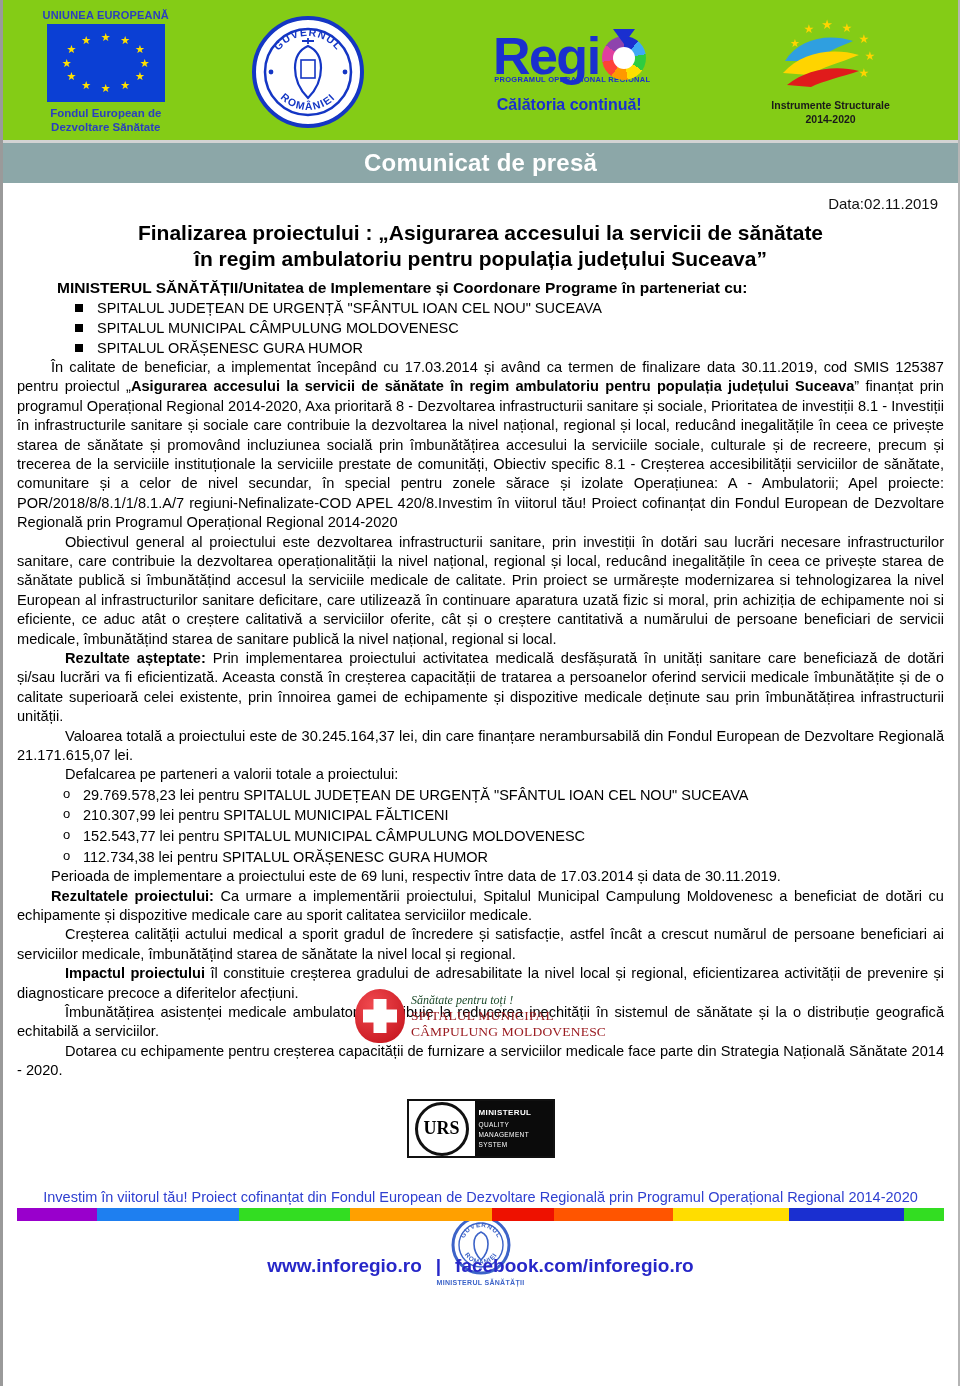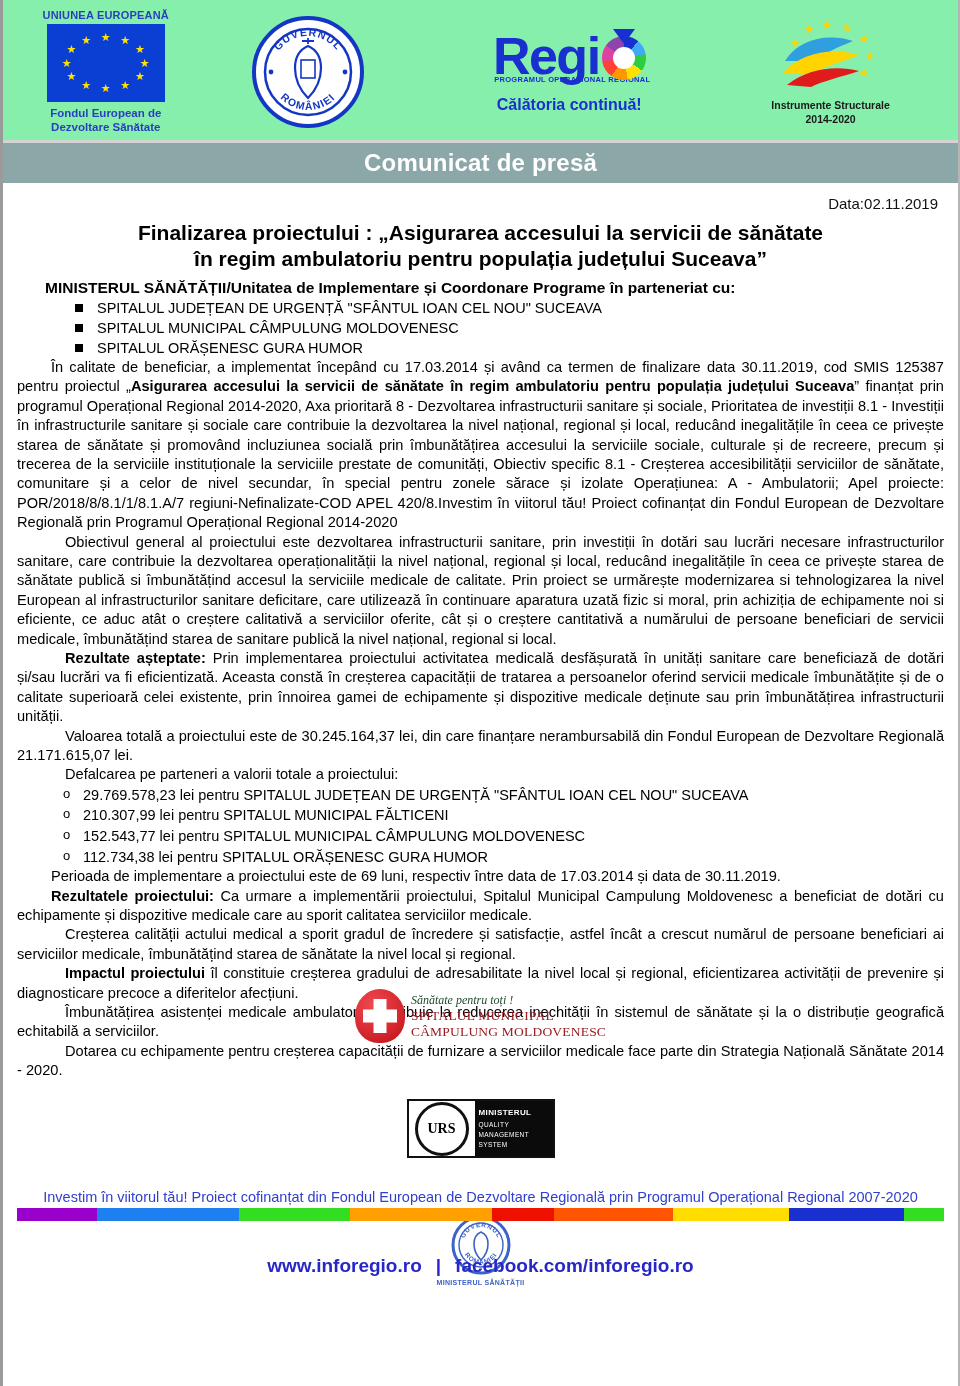--- a/index.html
+++ b/index.html
@@ -18,21 +18,21 @@
     overflow: hidden;
     border-left: 3px solid #9a9a9a;
     border-right: 2px solid #b5b5b5;
   }
 
   
   .logo-bar {
     height: 143px;
     display: flex;
     align-items: center;
-    background: #86efac;
+    background: #84cc16;
     padding: 0 14px;
     position: relative;
   }
   .logo-bar::after{
     content:"";
     position:absolute; left:0; right:0; bottom:0; height:3px;
     background:#d3d3d3;
   }
   .logo-slot { display: flex; flex-direction: column; align-items: center; justify-content: center; }
   .slot-eu { width: 180px; }
@@ -102,21 +102,21 @@
 
   
   .body-area { padding: 8px 14px 0 14px; }
   .date-line { text-align: right; font-size: 15px; color:#111; padding-right: 6px; margin-top:4px; }
 
   .doc-title {
     text-align: center; font-size: 21px; font-weight: bold; line-height: 1.26;
     margin: 8px 0 6px 0; color: #000;
   }
 
-  .ministry-line { font-size: 15.5px; font-weight: bold; margin-left: 28px; }
+  .ministry-line { font-size: 15.5px; font-weight: bold; margin-left: 40px; }
   ul.partners {
     list-style: none; margin: 1px 0 0 0; padding: 0 0 0 58px;
   }
   ul.partners li {
     font-size: 14.5px; line-height: 1.38; position: relative; padding-left: 22px;
   }
   ul.partners li::before {
     content:""; position:absolute; left:0; top:6px; width:8px; height:8px; background:#000;
   }
 
@@ -153,21 +153,21 @@
   .spital-txt-1 { font-family:"Liberation Serif", serif; font-style:italic; font-size:12px; color:#1c4a2a; }
   .spital-txt-2 { font-family:"Liberation Serif", serif; font-weight:normal; font-size:13.5px; color:#9a1b20; letter-spacing:.2px; line-height:1.15;}
 
   .urs-badge {
     display:flex; align-items:stretch; border:2px solid #111; background:#0b0b0b;
     height:62px; width:148px;
   }
   .urs-circle-wrap { background:#fff; width:66px; display:flex; align-items:center; justify-content:center;}
   .urs-circle {
     width:54px;height:54px;border-radius:50%;border:3px solid #111;
-    display:flex;align-items:center;justify-content:center; font-weight:bold; font-size:14px;
+    display:flex;align-items:center;justify-content:center; font-weight:bold; font-size:18px;
     font-family:"Liberation Serif", serif;
   }
   .urs-text { color:#fff; font-size:6.5px; line-height:1.55; padding:6px 4px; letter-spacing:.4px; }
   .urs-text .cert { font-size:8px; font-weight:bold; }
 
   .ms-logo { display:flex; flex-direction:column; align-items:center; }
   .ms-caption { font-size:7px; color:#3c63c8; font-weight:bold; margin-top:3px; letter-spacing:.3px;}
 
   
   .contact-box {
@@ -345,21 +345,21 @@
           <path id="msBot" d="M 12 31 A 19 19 0 0 0 50 31" fill="none"></path>
           <text fill="#3c63c8" font-size="6.5" font-weight="bold" letter-spacing="0.8"><textPath href="#msTop" startOffset="50%" text-anchor="middle">GUVERNUL</textPath></text>
           <text fill="#3c63c8" font-size="6.5" font-weight="bold" letter-spacing="0.8"><textPath href="#msBot" startOffset="50%" text-anchor="middle">ROMÂNIEI</textPath></text>
           <path d="M31 18 C26 20 24 25 24 30 C24 37 27 42 31 46 C35 42 38 37 38 30 C38 25 36 20 31 18 Z" fill="#fff" stroke="#3c63c8" stroke-width="1.6"></path>
         </svg>
         <div class="ms-caption">MINISTERUL SĂNĂTĂȚII</div>
       </div>
     </div>
 
 
-    <div class="invest-line">Investim în viitorul tău! Proiect cofinanțat din Fondul European de Dezvoltare Regională prin Programul Operațional Regional 2007-2020</div>
+    <div class="invest-line">Investim în viitorul tău! Proiect cofinanțat din Fondul European de Dezvoltare Regională prin Programul Operațional Regional 2014-2020</div>
     <div class="rainbow">
       <span style="flex:0.9;background:#9900cc"></span>
       <span style="flex:1.6;background:#1e7ff0"></span>
       <span style="flex:1.25;background:#33dd22"></span>
       <span style="flex:1.6;background:#ffa000"></span>
       <span style="flex:0.7;background:#ee1100"></span>
       <span style="flex:1.35;background:#ff5500"></span>
       <span style="flex:1.3;background:#ffdd00"></span>
       <span style="flex:1.3;background:#1a2fd0"></span>
       <span style="flex:0.45;background:#33dd22"></span>

